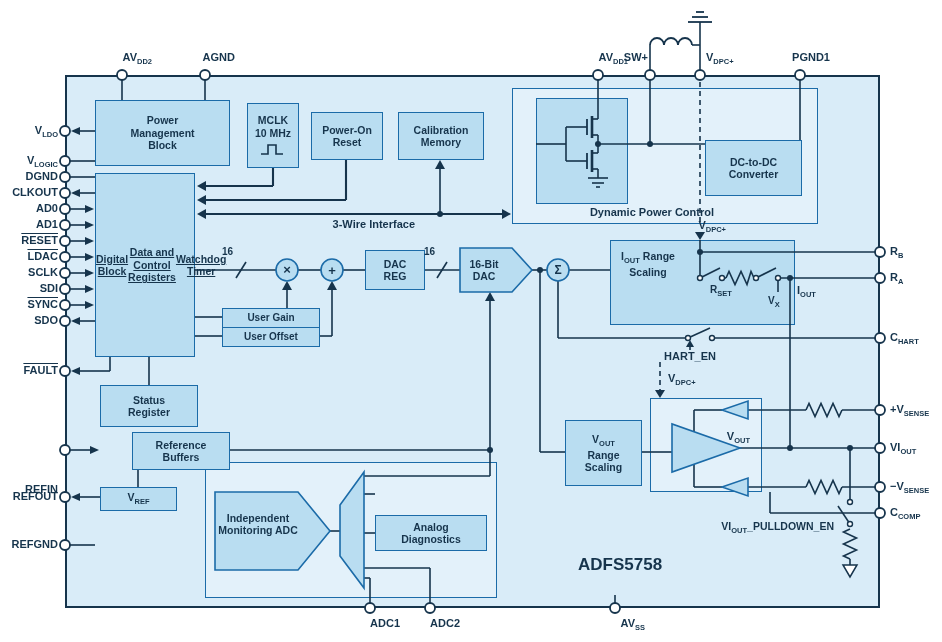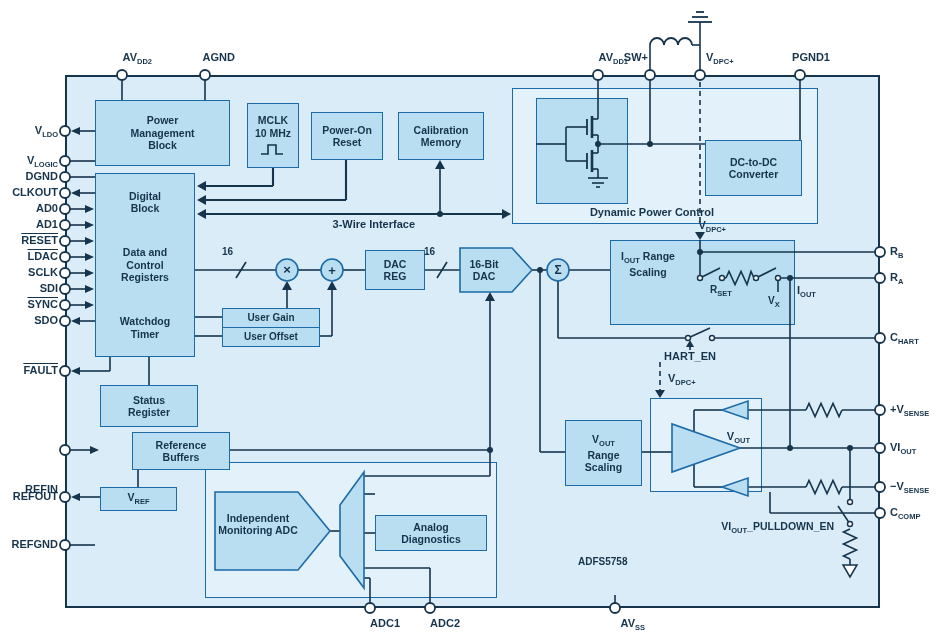--- a/index.html
+++ b/index.html
@@ -14,21 +14,21 @@
   .blk .w{display:inline-block;}
   svg.wires{position:absolute;left:0;top:0;}
   .lbl{position:absolute;font-weight:700;font-size:11px;line-height:1.1;color:#16344c;white-space:nowrap;}
   .lbl.c{text-align:right;}
   .lbl.r{text-align:right;}
   .lbl.wrap{white-space:normal;text-align:center;font-size:10.5px;line-height:1.18;}
   .lbl.sm{font-size:10px;}
   .op{position:absolute;font-weight:700;font-size:13px;text-align:center;color:#16344c;}
   sub{font-size:7.5px;}
   .ovl{text-decoration:overline;}
-  .digital{flex-direction:column;justify-content:space-between;padding:16px 0;}
+  .digital{justify-content:space-between;padding:16px 0;text-decoration:underline;}
   .mclk{flex-direction:column;gap:3px;}
 </style>
 </head>
 <body>
 
 <div class="stage">
 
   <div class="chip"></div>
   <div class="outer" style="left:512px;top:88px;width:306px;height:136px;"></div>
   <div class="blk" style="left:536px;top:98px;width:92px;height:106px;"></div>
@@ -354,21 +354,21 @@
 
   <div class="lbl wrap" style="left:211px;top:512px;width:94px;">
     <span class="w" style="max-width:86px;display:inline-block;">Independent Monitoring ADC</span></div>
 
   <div class="op" style="left:279px;top:262px;width:16px;">×</div>
   <div class="op" style="left:324px;top:263px;width:16px;">+</div>
   <div class="op" style="left:550px;top:263px;width:16px;font-size:12px;">Σ</div>
 
   <div class="lbl c" style="left:285px;top:218px;width:130px;">3-Wire Interface</div>
   <div class="lbl c" style="left:524px;top:206px;width:190px;">Dynamic Power Control</div>
-  <div class="lbl" style="left:578px;top:556px;width:110px;font-size:10px;">ADFS5758</div>
+  <div class="lbl" style="left:578px;top:556px;width:110px;font-size:17px;">ADFS5758</div>
 
   <div class="lbl sm" style="left:222px;top:246px;width:20px;">16</div>
   <div class="lbl sm" style="left:424px;top:246px;width:20px;">16</div>
 
   <div class="lbl sm" style="left:710px;top:284px;"><span>R</span><sub>SET</sub></div>
   <div class="lbl sm" style="left:768px;top:295px;"><span>V</span><sub>X</sub></div>
   <div class="lbl" style="left:797px;top:284px;"><span>I</span><sub>OUT</sub></div>
   <div class="lbl c" style="left:640px;top:350px;width:76px;">HART_EN</div>
   <div class="lbl c" style="left:674px;top:219px;width:52px;"><span>V</span><sub>DPC+</sub></div>
   <div class="lbl" style="left:668px;top:372px;"><span>V</span><sub>DPC+</sub></div>

